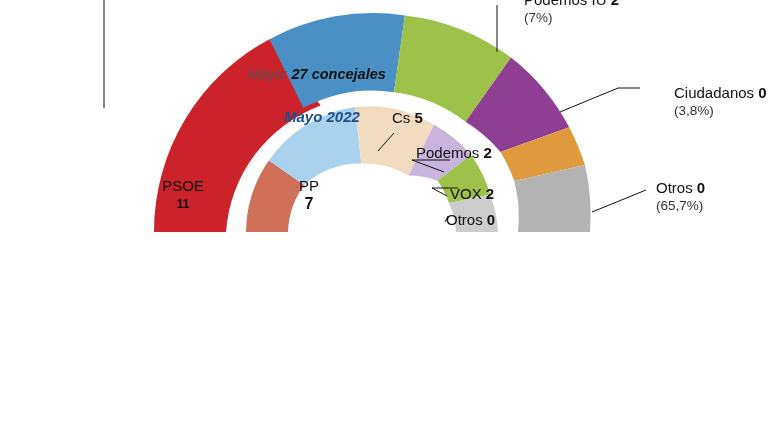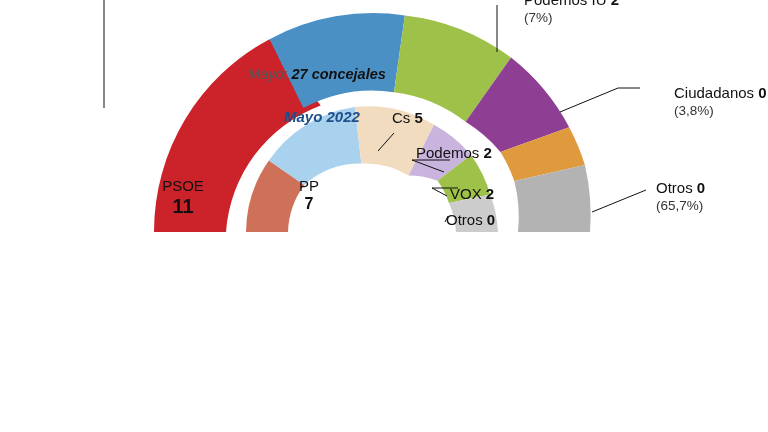--- a/index.html
+++ b/index.html
@@ -116,21 +116,21 @@
       <span>Podemos</span> <b>2</b>
     </div>
     <div class="lbl" style="left:450px;top:178px;margin-top:8px;">
       <span>VOX</span> <b>2</b>
     </div>
     <div class="lbl" style="left:446px;top:212px;">
       <span>Otros</span> <b>0</b>
     </div>
 
     <div class="lbl" style="left:148px;top:178px;text-align:center;width:70px;">
-      <span>PSOE</span><br><b style="font-size:20px;">11</b>
+      <span>PSOE</span><br><b style="font-size:12px;">11</b>
     </div>
     <div class="lbl" style="left:287px;top:178px;text-align:center;width:44px;">
       <span>PP</span><br><b style="font-size:16px;">7</b>
     </div>
   </div>
 
   <div class="table-area">
     
 
     

